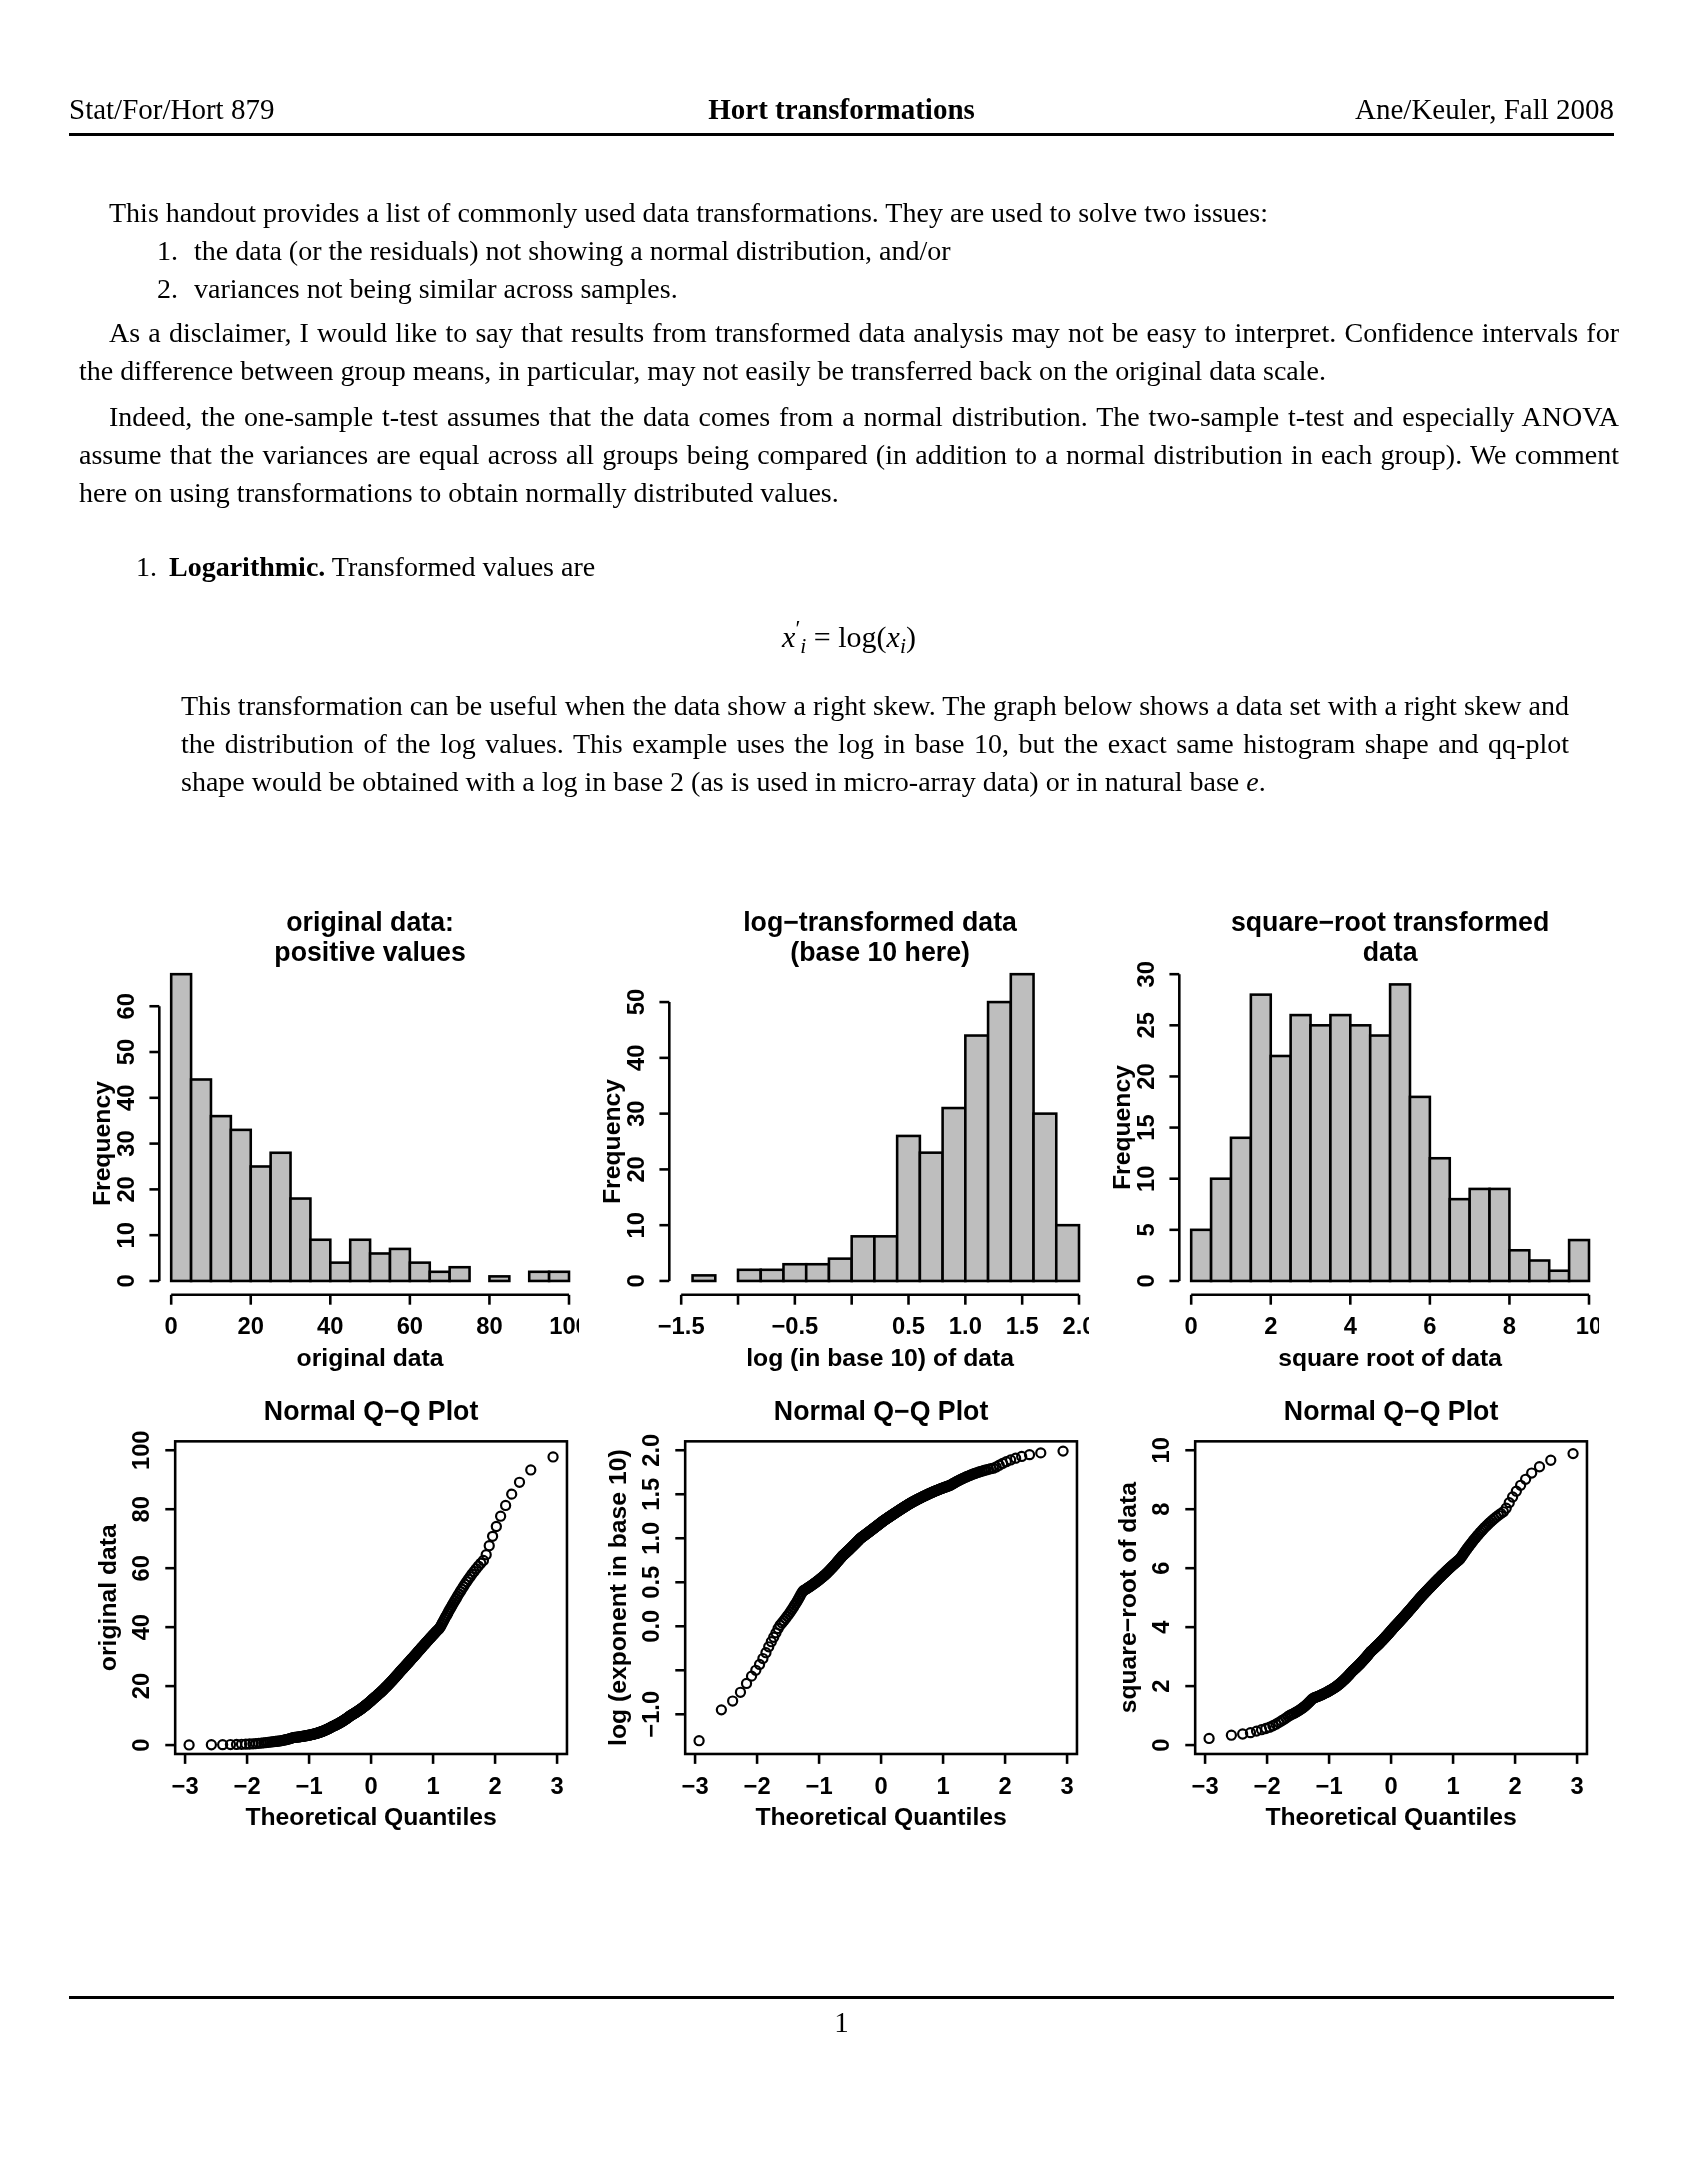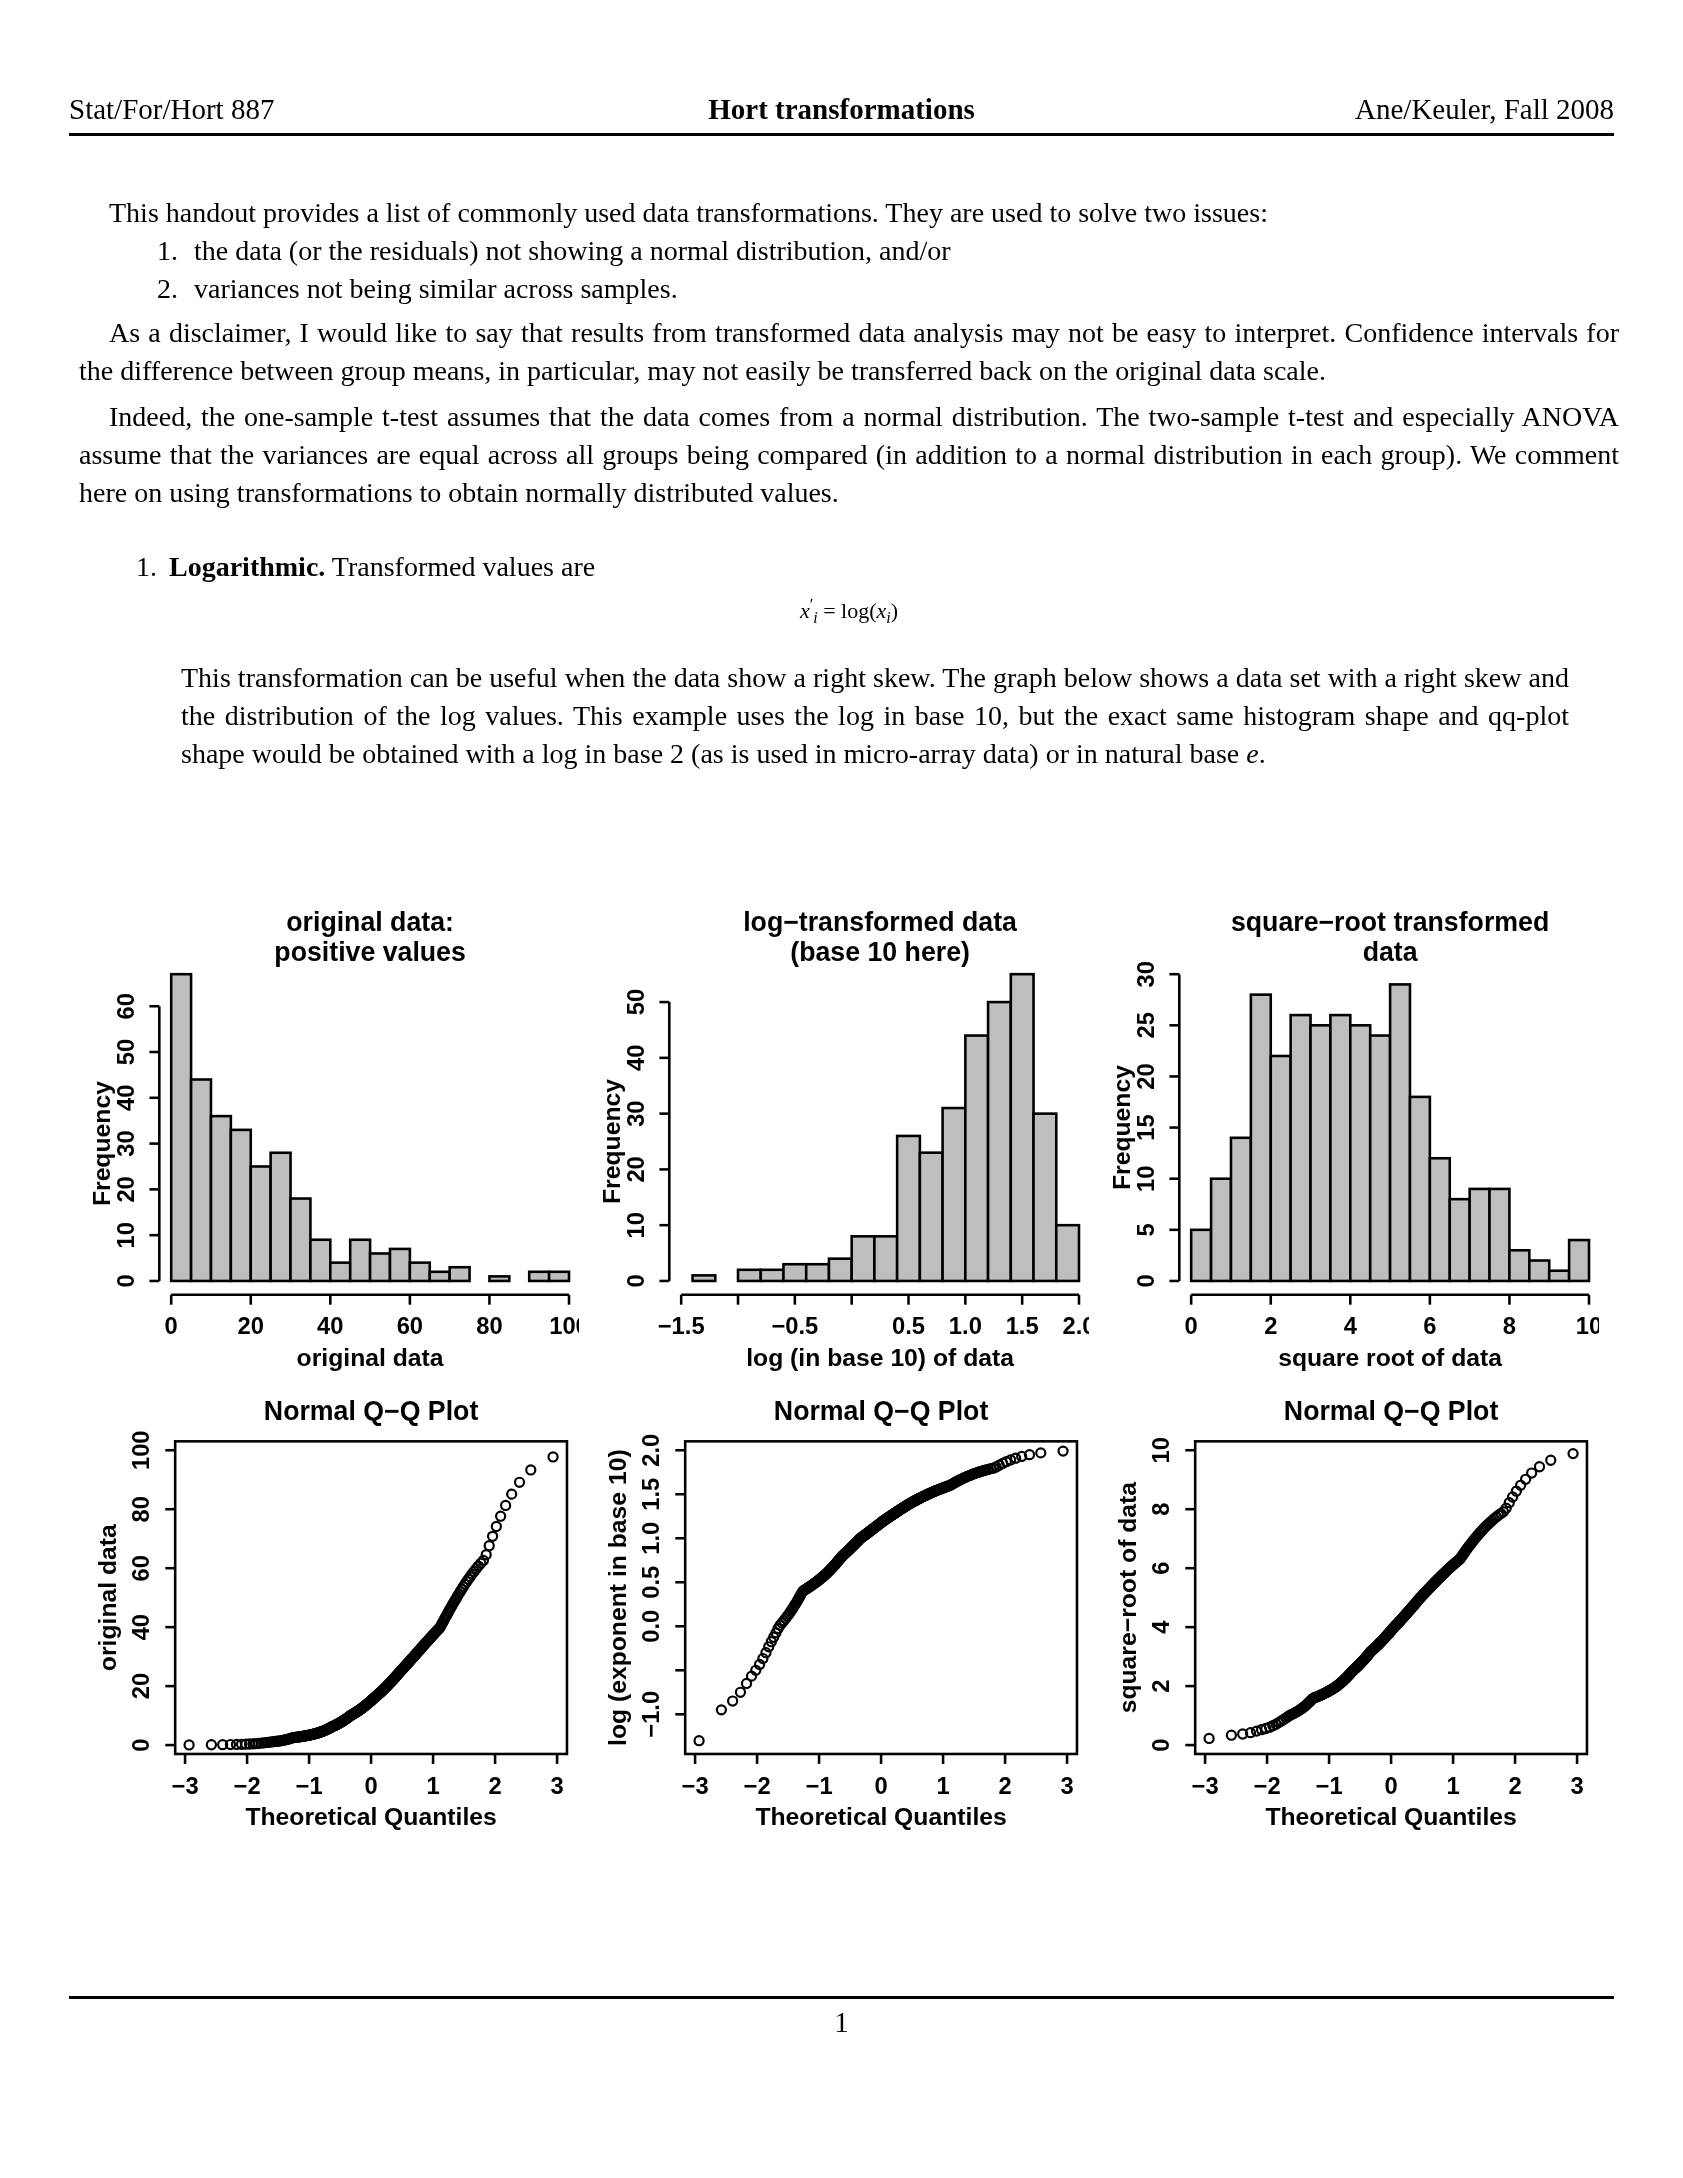--- a/index.html
+++ b/index.html
@@ -12,39 +12,39 @@
   .content{position:absolute;top:194px;left:79px;width:1540px;font-size:28px;line-height:38px;text-align:justify;}
   .indent{text-indent:30px;}
   .list{margin-left:78px;}
   .list-item{display:flex;}
   .list-item .num{width:37px;flex:none;}
   .p2{margin-top:8px;}
   .p3{margin-top:6px;}
   .section-line{margin-top:36px;margin-left:57px;text-align:left;}
   .section-line .num{margin-right:12px;}
   .bold{font-weight:700;}
-  .formula{text-align:center;font-size:22px;}
+  .formula{margin-top:24px;text-align:center;font-size:30px;}
   .it{font-style:italic;}
   .formula sup{font-size:0.75em;}
   .formula sub{font-size:0.72em;vertical-align:-0.3em;}
   .p4{margin-top:22px;margin-left:102px;margin-right:50px;}
   .figure{position:absolute;top:897px;left:84px;right:84px;}
   .fig-row{display:flex;justify-content:space-between;}
   .fig-row + .fig-row{margin-top:8px;}
   svg text{font-family:"Liberation Sans", sans-serif;}
   .footer-rule{position:absolute;top:1996px;left:69px;right:69px;height:2.5px;background:#000;}
   .footer-num{position:absolute;top:2006px;left:0;right:0;text-align:center;font-size:29px;}
 </style>
 </head>
 <body>
 
 <div class="page">
 
   <div class="header-row">
-    <span>Stat/For/Hort 887</span>
+    <span>Stat/For/Hort 879</span>
     <span class="header-title">Hort transformations</span>
     <span>Ane/Keuler, Fall 2008</span>
   </div>
   <div class="header-rule"></div>
 
   <div class="content">
     <div class="indent">This handout provides a list of commonly used data transformations. They are used to solve two issues:</div>
     <div class="list">
       <div class="list-item">
         <span class="num">1.</span>

